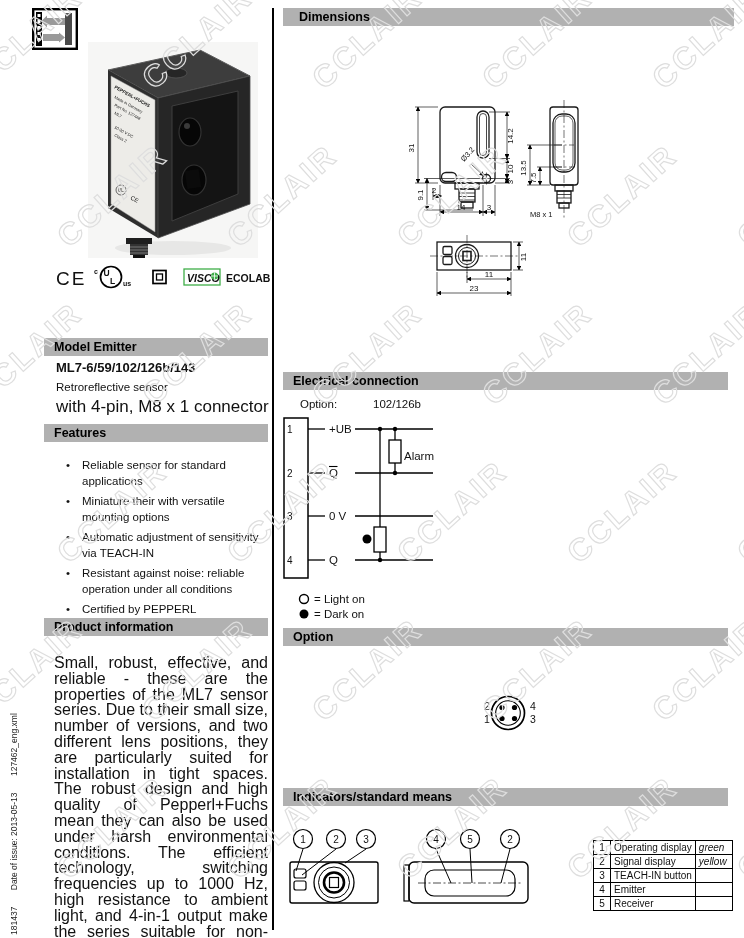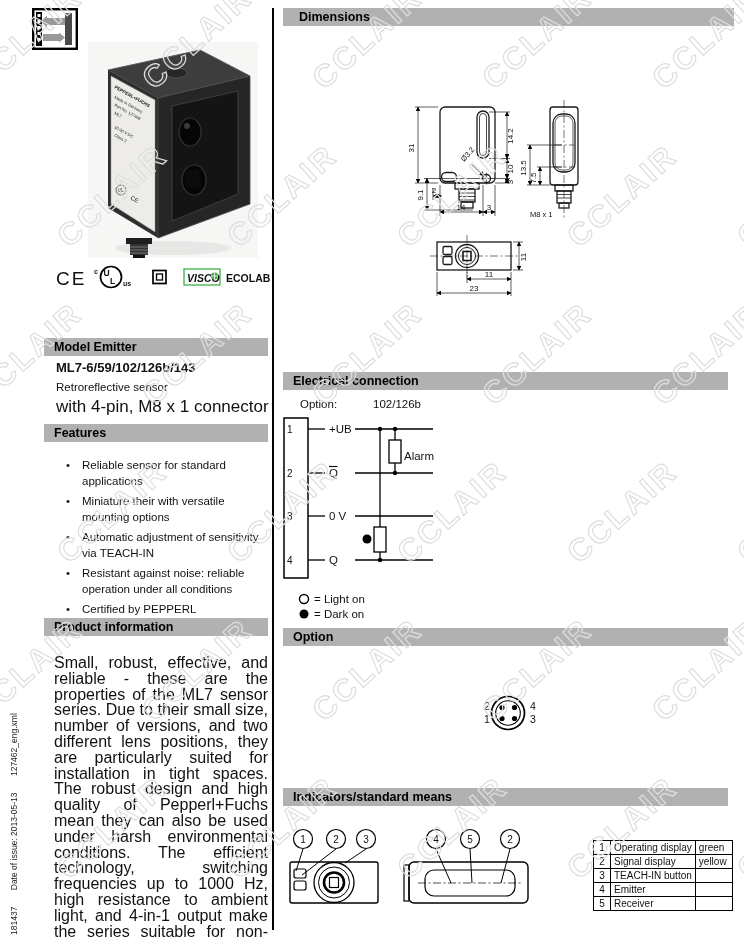--- a/index.html
+++ b/index.html
@@ -36,21 +36,21 @@
   svg text{font-family:"Liberation Sans",sans-serif;fill:#111;}
   .dimtxt{font-size:8px;}
   .elec-label{font-size:11.5px;}
   .pin-num{font-size:10px;}
   
   #ind-table{position:absolute;left:593px;top:840px;z-index:2;border-collapse:collapse;
        font-size:10px;}
   #ind-table td{border:1px solid #000;height:13px;padding:0 3px;white-space:nowrap;}
   #ind-table td.num{width:10px;text-align:center;}
   #ind-table td.lbl{width:72px;}
-  #ind-table td.col{width:30px;}
+  #ind-table td.col{width:30px;font-style:italic;}
 </style>
 </head>
 <body>
 
 <div id="page">
 
   <div id="wm-layer">
       <span class="wm" style="left: -40px; top: 20px;">CCLAIR</span>
       <span class="wm" style="left: 130px; top: 20px;">CCLAIR</span>
       <span class="wm" style="left: 300px; top: 20px;">CCLAIR</span>

